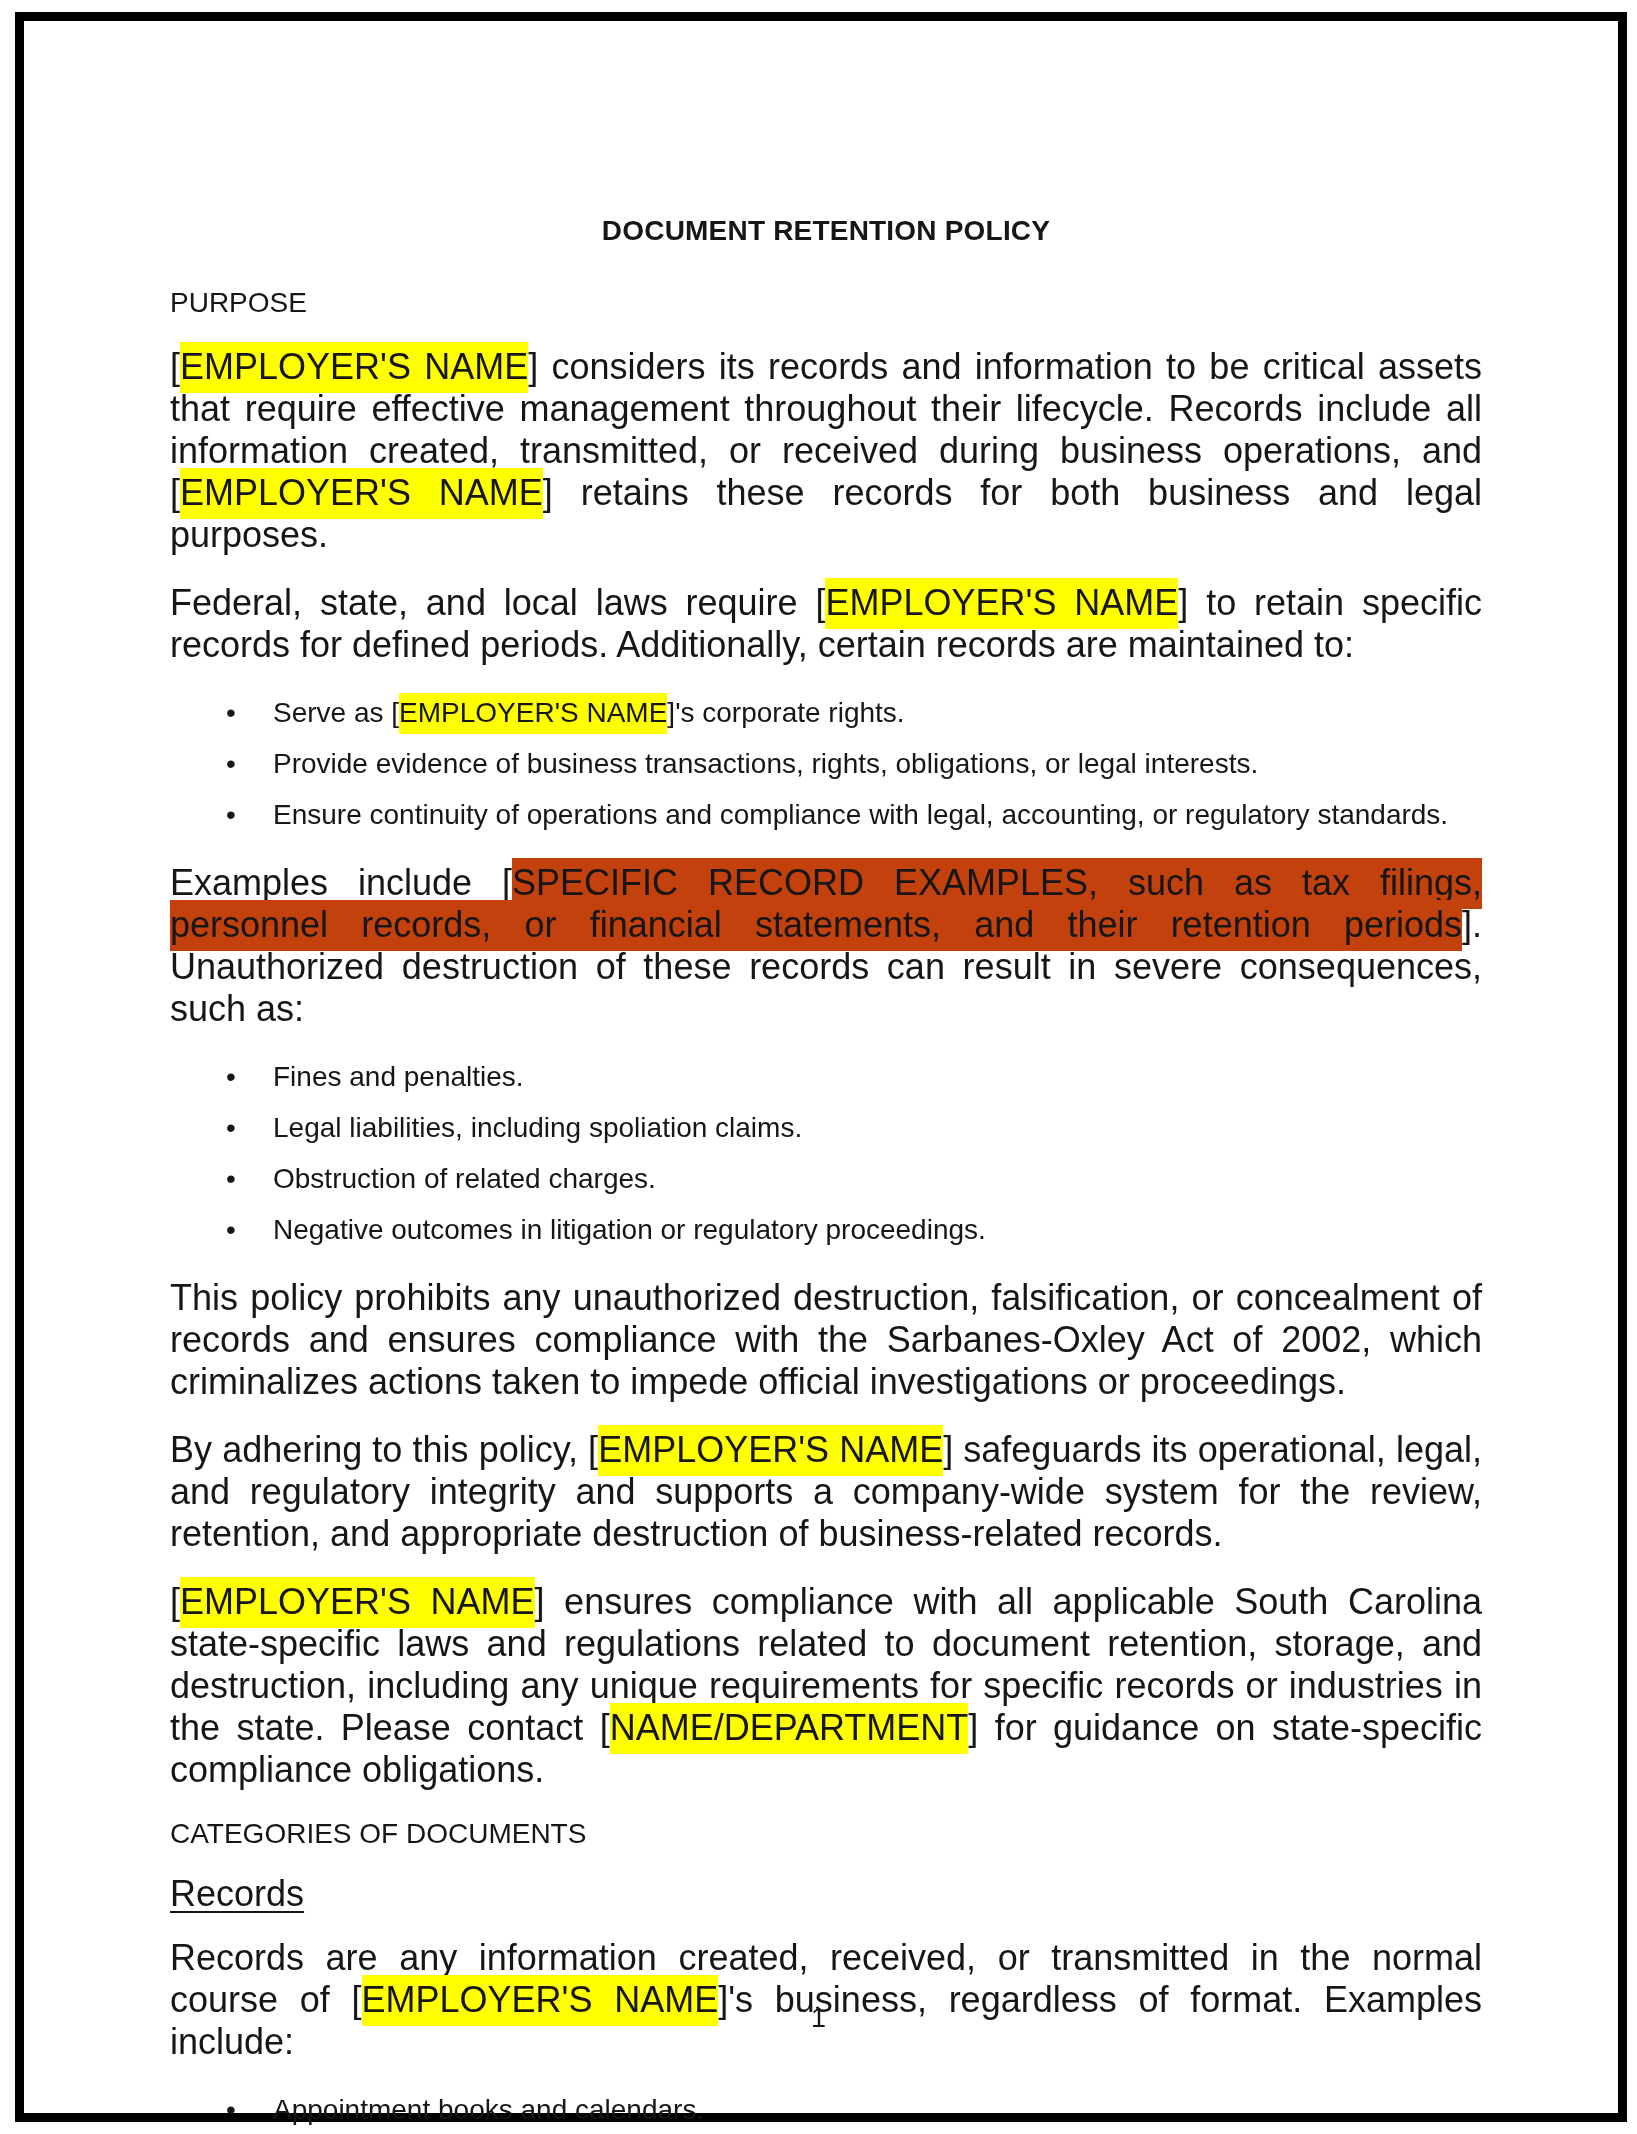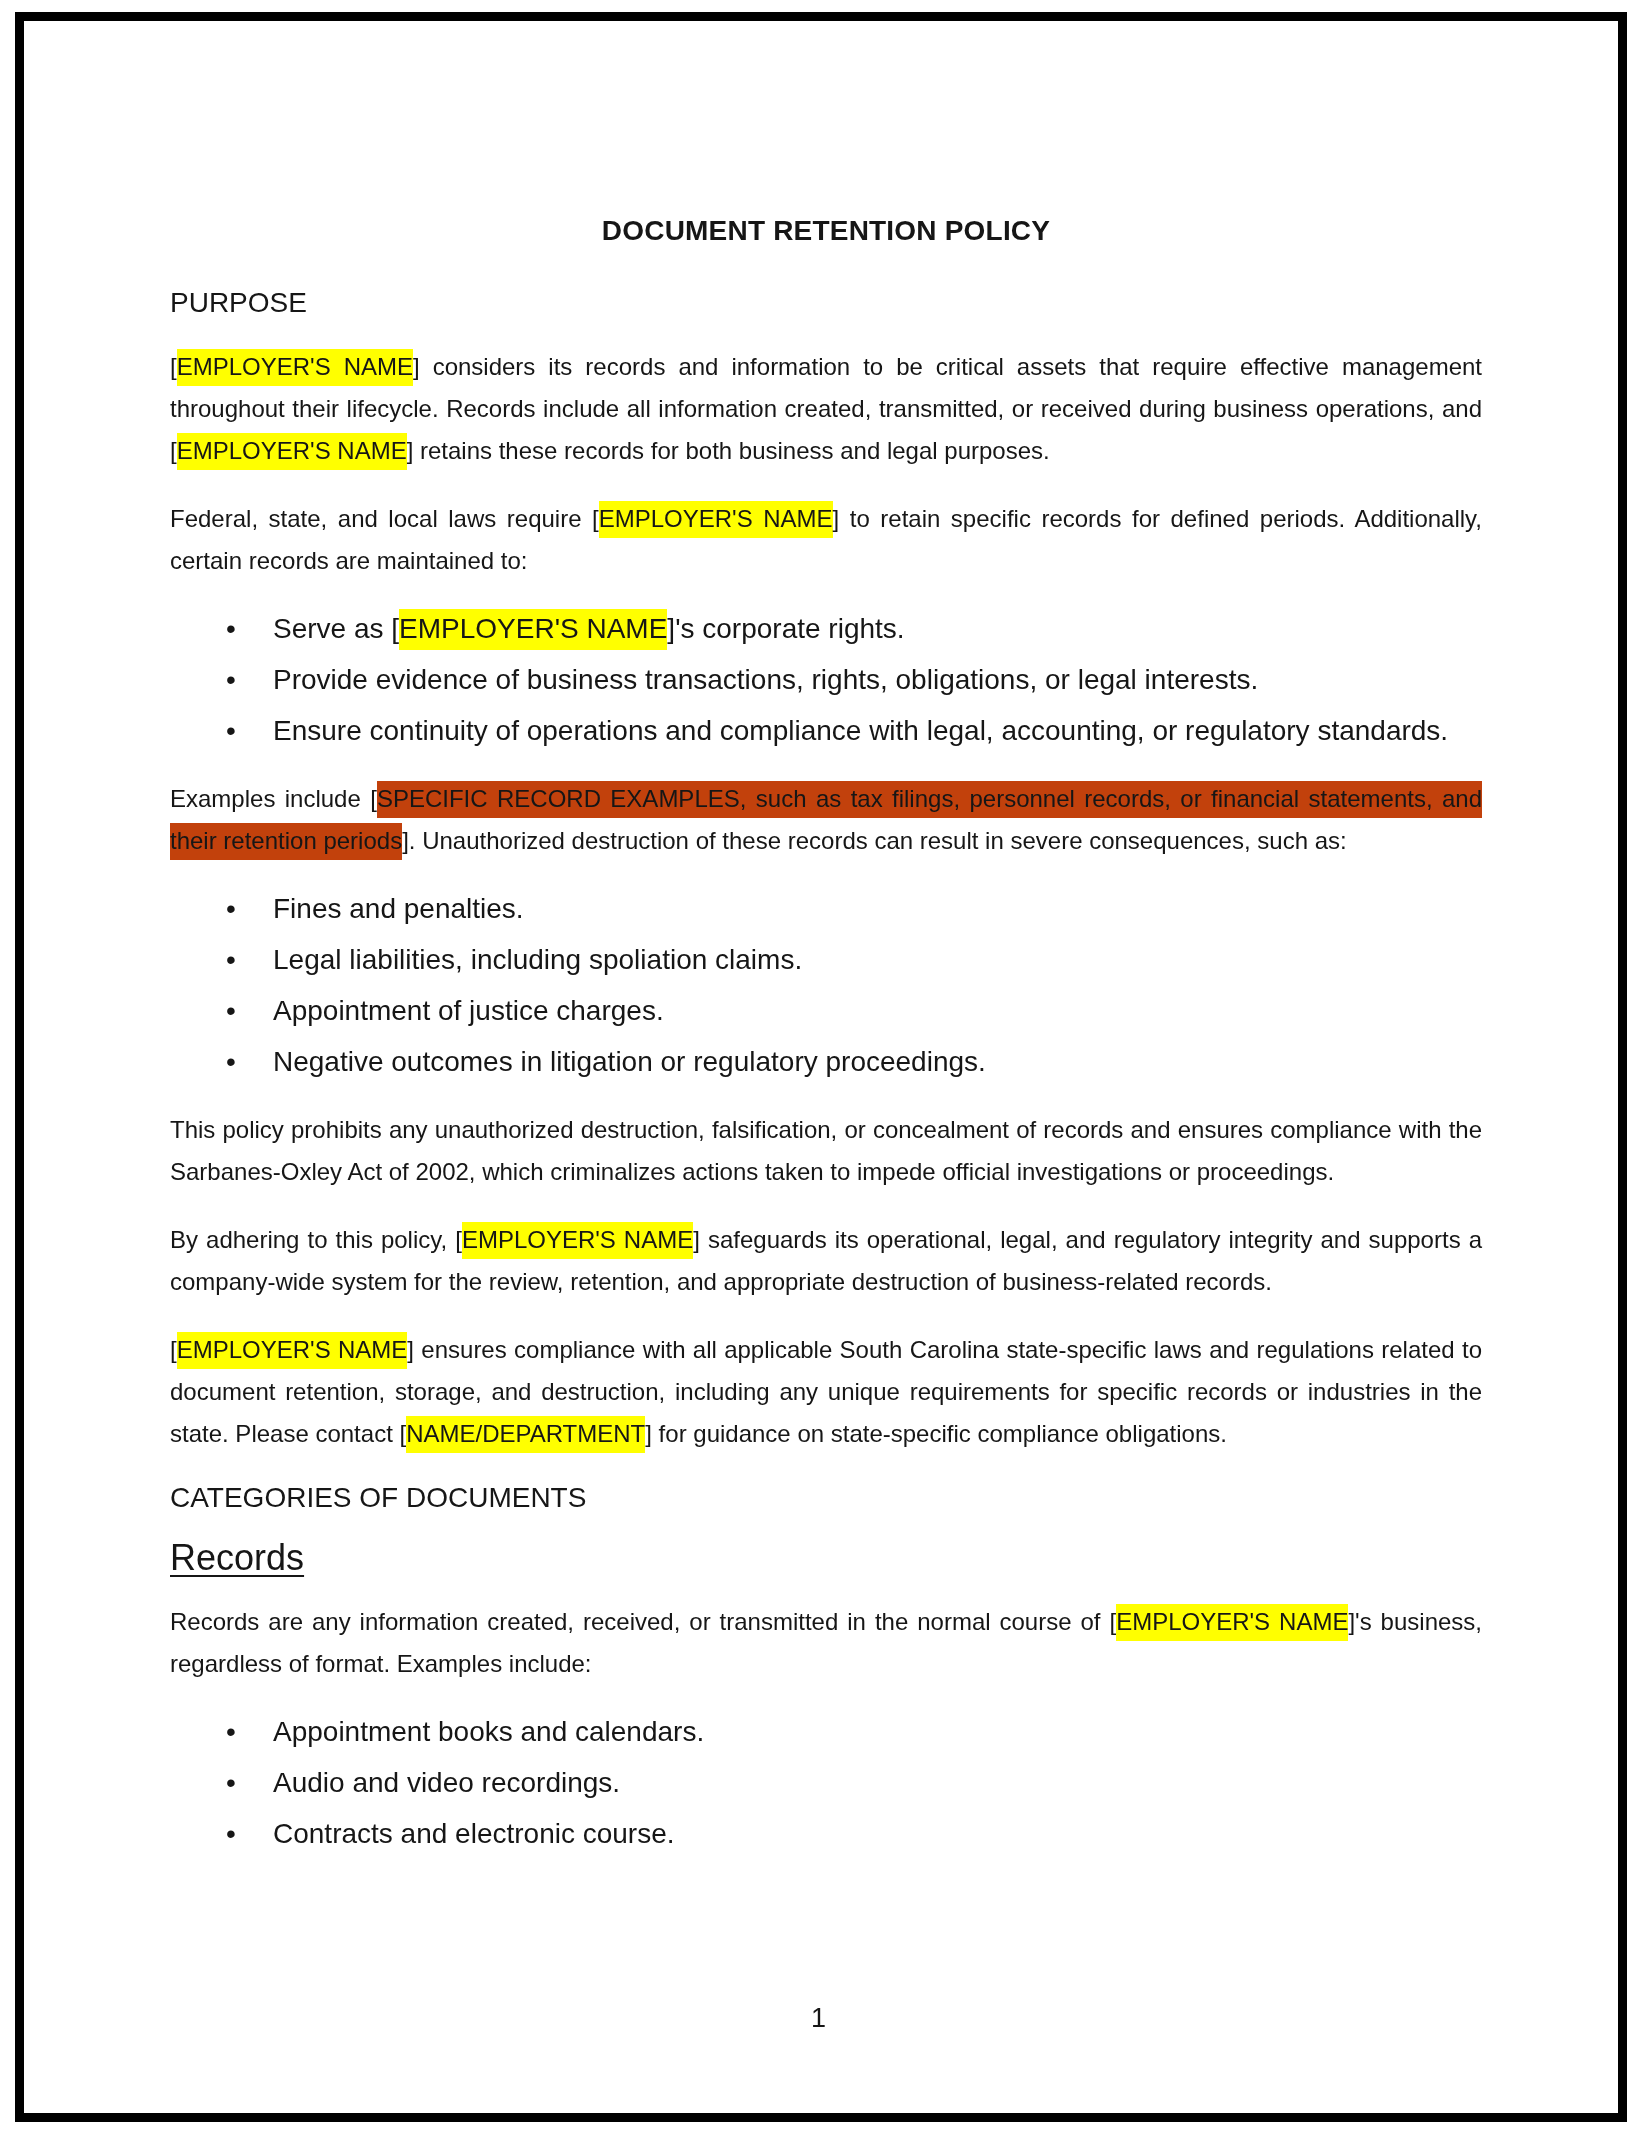--- a/index.html
+++ b/index.html
@@ -42,21 +42,21 @@
   .subheading {
     font-size: 36px;
     font-weight: 400;
     line-height: 34px;
     margin: 0 0 26px 0;
     text-decoration: underline;
     text-decoration-thickness: 2px;
     text-underline-offset: 5px;
   }
   .para {
-    font-size: 24px;
+    font-size: 36px;
     line-height: 42px;
     text-align: justify;
     margin: 0 0 26px 0;
   }
   .bullets {
     list-style: none;
     margin: 0 0 26px 0;
     padding: 0 0 0 103px;
   }
   .bullet-item {
@@ -97,21 +97,21 @@
         <p class="para"><span>Federal, state, and local laws require [</span><span class="hl" style="background: rgb(255, 255, 0);">EMPLOYER'S NAME</span><span>] to retain specific records for defined periods. Additionally, certain records are maintained to:</span></p>
         <ul class="bullets">
           <li class="bullet-item"><span>Serve as [</span><span class="hl" style="background: rgb(255, 255, 0);">EMPLOYER'S NAME</span><span>]'s corporate rights.</span></li>
           <li class="bullet-item"><span>Provide evidence of business transactions, rights, obligations, or legal interests.</span></li>
           <li class="bullet-item"><span>Ensure continuity of operations and compliance with legal, accounting, or regulatory standards.</span></li>
         </ul>
         <p class="para"><span>Examples include [</span><span class="hl" style="background: #c2410c;">SPECIFIC RECORD EXAMPLES, such as tax filings, personnel records, or financial statements, and their retention periods</span><span>]. Unauthorized destruction of these records can result in severe consequences, such as:</span></p>
         <ul class="bullets">
           <li class="bullet-item"><span>Fines and penalties.</span></li>
           <li class="bullet-item"><span>Legal liabilities, including spoliation claims.</span></li>
-          <li class="bullet-item"><span>Appointment of justice charges.</span></li>
+          <li class="bullet-item"><span>Obstruction of related charges.</span></li>
           <li class="bullet-item"><span>Negative outcomes in litigation or regulatory proceedings.</span></li>
         </ul>
         <p class="para"><span>This policy prohibits any unauthorized destruction, falsification, or concealment of records and ensures compliance with the Sarbanes-Oxley Act of 2002, which criminalizes actions taken to impede official investigations or proceedings.</span></p>
         <p class="para"><span>By adhering to this policy, [</span><span class="hl" style="background: rgb(255, 255, 0);">EMPLOYER'S NAME</span><span>] safeguards its operational, legal, and regulatory integrity and supports a company-wide system for the review, retention, and appropriate destruction of business-related records.</span></p>
         <p class="para"><span>[</span><span class="hl" style="background: rgb(255, 255, 0);">EMPLOYER'S NAME</span><span>] ensures compliance with all applicable South Carolina state-specific laws and regulations related to document retention, storage, and destruction, including any unique requirements for specific records or industries in the state. Please contact [</span><span class="hl" style="background: rgb(255, 255, 0);">NAME/DEPARTMENT</span><span>] for guidance on state-specific compliance obligations.</span></p>
         <h2 class="heading">CATEGORIES OF DOCUMENTS</h2>
         <h3 class="subheading">Records</h3>
         <p class="para"><span>Records are any information created, received, or transmitted in the normal course of [</span><span class="hl" style="background: rgb(255, 255, 0);">EMPLOYER'S NAME</span><span>]'s business, regardless of format. Examples include:</span></p>
         <ul class="bullets">
           <li class="bullet-item"><span>Appointment books and calendars.</span></li>

